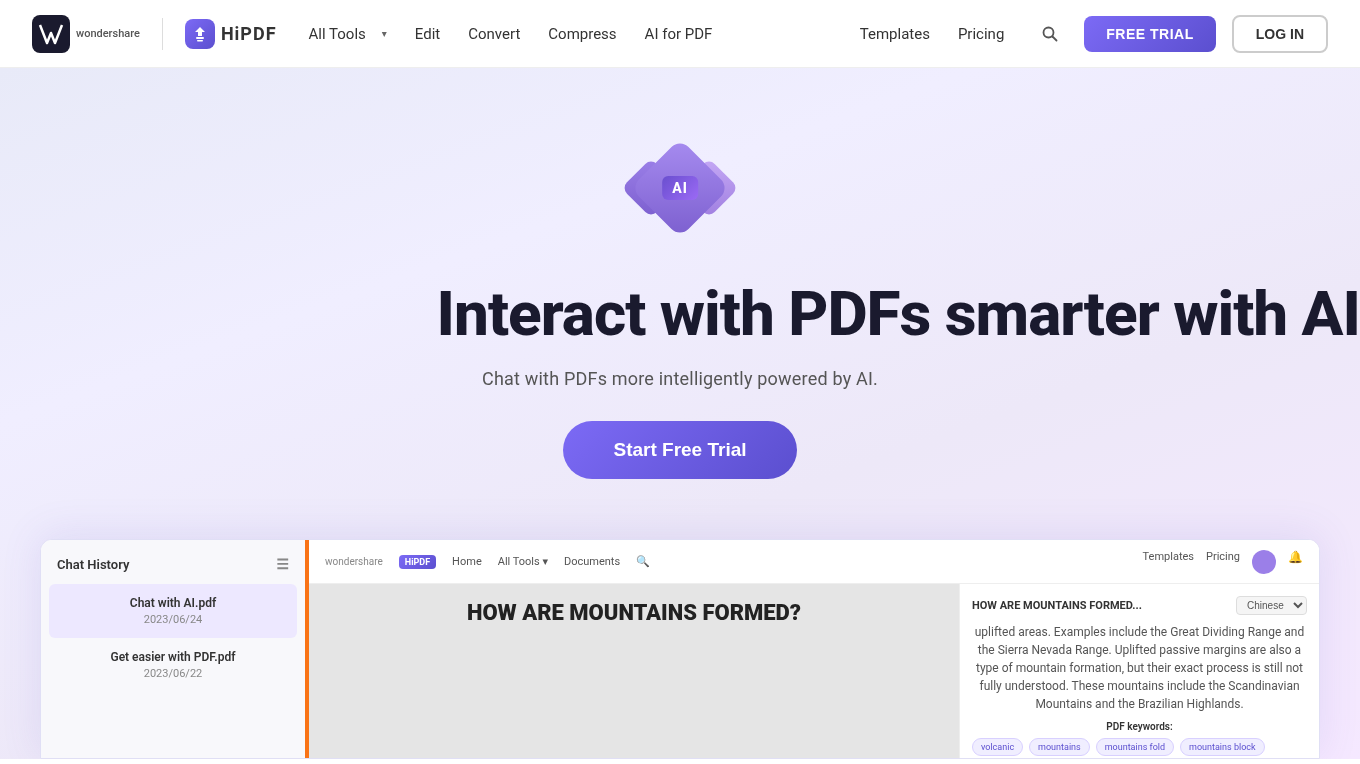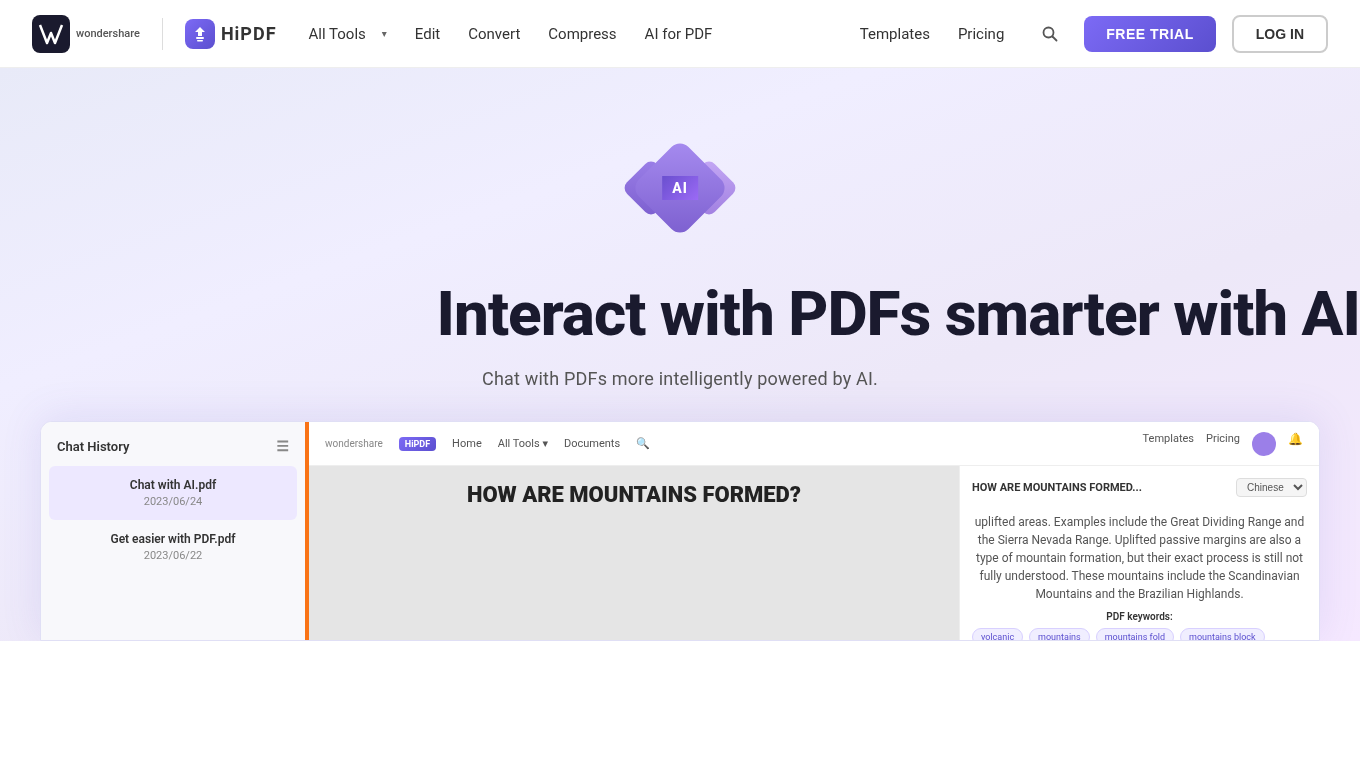--- a/index.html
+++ b/index.html
@@ -177,21 +177,21 @@
     .ai-badge {
       position: absolute;
       top: 50%;
       left: 50%;
       transform: translate(-50%, -50%);
       background: linear-gradient(135deg, #6a4fcf, #9b6af5);
       color: #fff;
       font-size: 14px;
       font-weight: 800;
       padding: 4px 10px;
-      border-radius: 0;
+      border-radius: 6px;
       letter-spacing: 1px;
       z-index: 2;
     }
 
     .hero-title {
       font-size: 62px;
       font-weight: 800;
       color: #1a1a2e;
       line-height: 1.1;
       margin-bottom: 20px;
@@ -319,21 +319,21 @@
       width: 360px;
       background: #fff;
       border-left: 1px solid #eee;
       padding: 12px;
       overflow: hidden;
     }
     .preview-chat-header {
       font-size: 11px;
       font-weight: 700;
       color: #333;
-      margin-bottom: 16px;
+      margin-bottom: 8px;
       display: flex;
       align-items: center;
       justify-content: space-between;
     }
     .preview-chat-text {
       font-size: 12px;
       color: #555;
       line-height: 1.5;
       margin-bottom: 8px;
     }
@@ -438,20 +438,21 @@
       <div class="diamond-left"></div>
       <div class="diamond-right"></div>
       <div class="diamond-main"></div>
       <span class="ai-badge">AI</span>
     </div>
   </div>
 
   <h1 class="hero-title">Interact with PDFs smarter with AI</h1>
   <p class="hero-subtitle">Chat with PDFs more intelligently powered by AI.</p>
 
+  <button class="btn-start-trial">Start Free Trial</button>
 
   
   <div class="preview-section">
     <div class="preview-window">
 
       <div class="preview-sidebar">
         <div class="preview-sidebar-header">
           <span>Chat History</span>
           <span style="font-size:14px;color:#888;">☰</span>
         </div>

